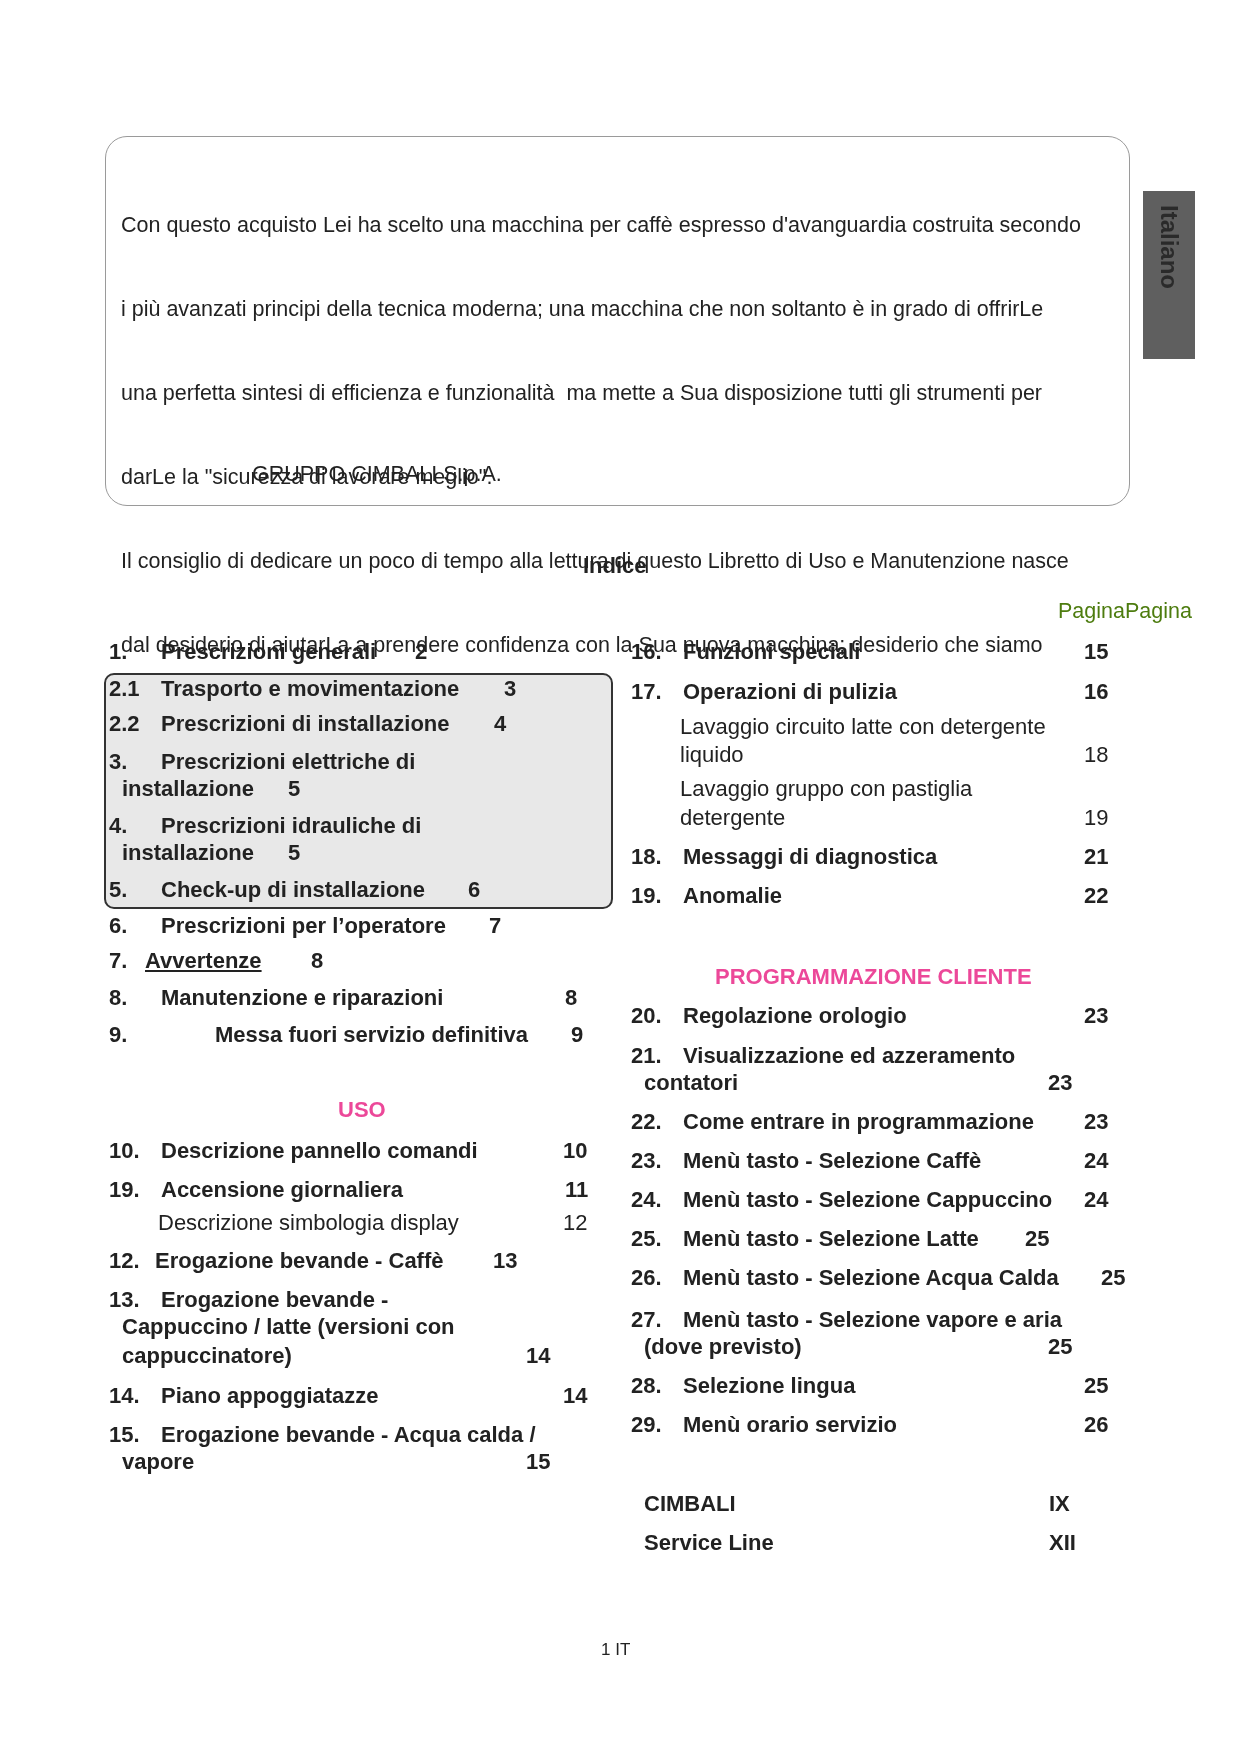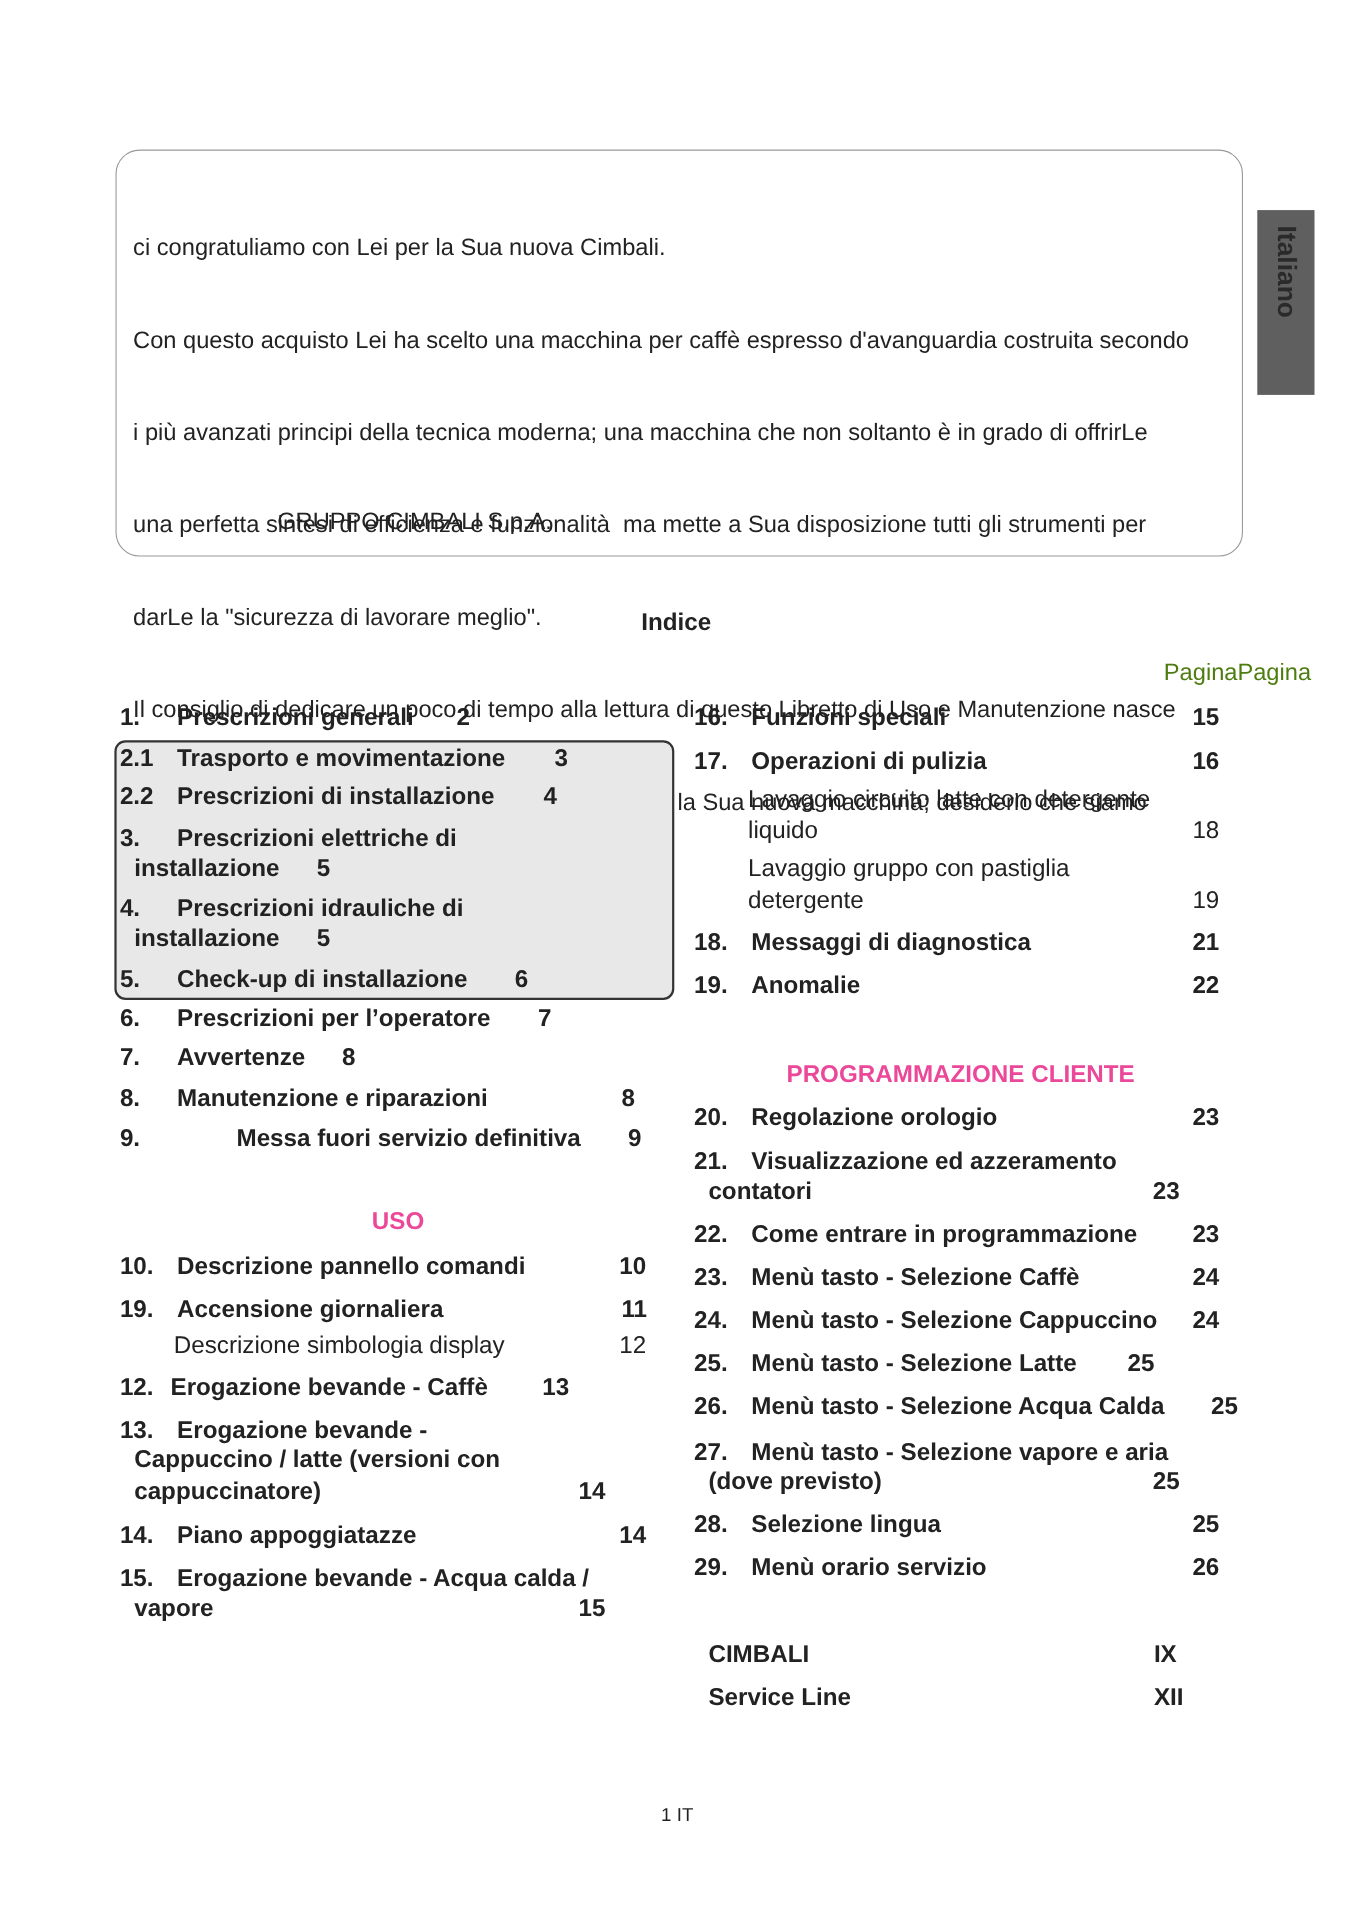--- a/index.html
+++ b/index.html
@@ -38,21 +38,20 @@
 
   .section-heading { position: absolute; font-weight: bold; font-size: 22px; color: #ec4899; white-space: nowrap; }
 
   .footer { left: 601px; top: 1640px; font-size: 17px; color: #222; }
 </style>
 </head>
 <body>
 
 <div class="abs welcome-box"></div>
 <div class="abs welcome-text">
-  <span class="welcome-line">ci congratuliamo con Lei per la Sua nuova Cimbali.</span>
   <span class="welcome-line">Con questo acquisto Lei ha scelto una macchina per caffè espresso d'avanguardia costruita secondo</span>
   <span class="welcome-line">i più avanzati principi della tecnica moderna; una macchina che non soltanto è in grado di offrirLe</span>
   <span class="welcome-line">una perfetta sintesi di efficienza e funzionalità  ma mette a Sua disposizione tutti gli strumenti per</span>
   <span class="welcome-line">darLe la "sicurezza di lavorare meglio".</span>
   <span class="welcome-line">Il consiglio di dedicare un poco di tempo alla lettura di questo Libretto di Uso e Manutenzione nasce</span>
   <span class="welcome-line">dal desiderio di aiutarLa a prendere confidenza con la Sua nuova macchina; desiderio che siamo</span>
   <span class="welcome-line">certi Lei condividerà pienamente.</span>
   <span class="welcome-line">Le auguriamo buon lavoro.</span>
 </div>
 <div class="abs signature">GRUPPO CIMBALI S.p.A.</div>
@@ -98,21 +97,21 @@
     <span class="toc-text" style="left:52px;">Check-up di installazione</span>
     <span class="toc-page" style="left:359px;">6</span>
   </div>
   <div class="toc-item" style="left:109px;top:912px;">
     <span class="toc-num">6.</span>
     <span class="toc-text" style="left:52px;">Prescrizioni per l’operatore</span>
     <span class="toc-page" style="left:380px;">7</span>
   </div>
   <div class="toc-item" style="left:109px;top:947px;">
     <span class="toc-num">7.</span>
-    <span class="toc-text" style="left:52px;">Avvertenze</span>
+    <span class="toc-text" style="left:36px;text-decoration:underline;">Avvertenze</span>
     <span class="toc-page" style="left:202px;">8</span>
   </div>
   <div class="toc-item" style="left:109px;top:984px;">
     <span class="toc-num">8.</span>
     <span class="toc-text" style="left:52px;">Manutenzione e riparazioni</span>
     <span class="toc-page" style="left:456px;">8</span>
   </div>
   <div class="toc-item" style="left:109px;top:1021px;">
     <span class="toc-num">9.</span>
     <span class="toc-text" style="left:58px;margin-left:48px;">Messa fuori servizio definitiva</span>

